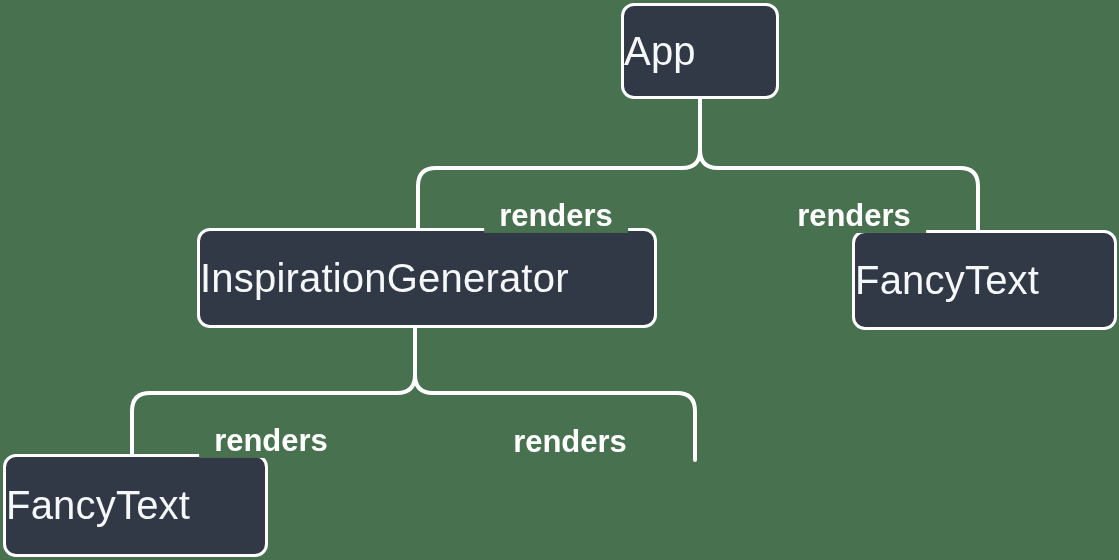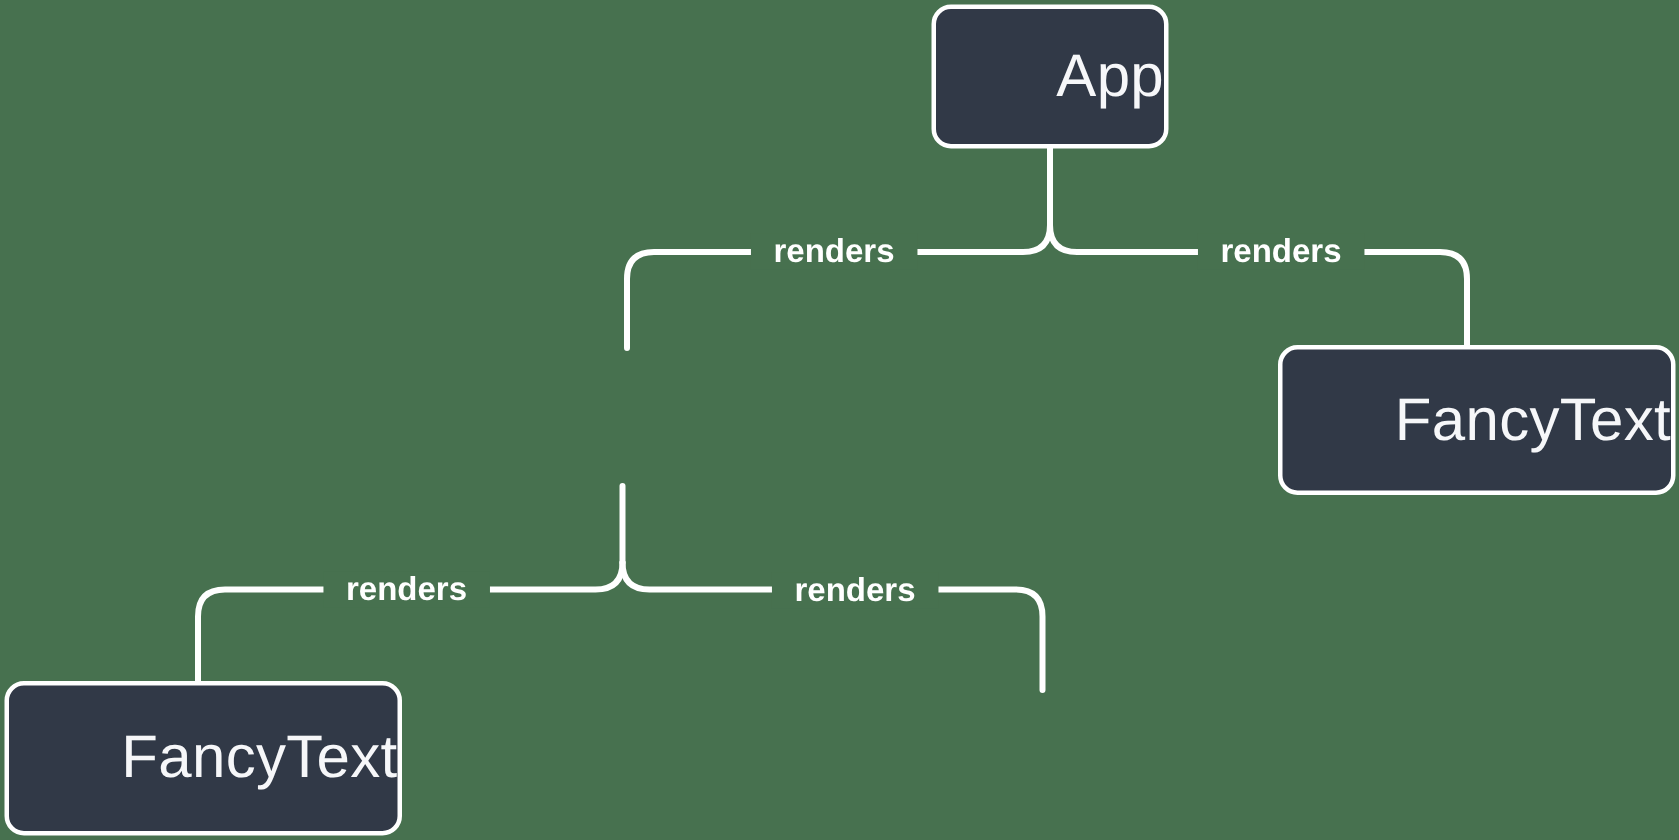--- a/index.html
+++ b/index.html
@@ -33,45 +33,46 @@
     fill:none;
     stroke:var(--edge);
     stroke-width:4;
     stroke-linecap:round;
     stroke-linejoin:round;
   }
   .node{
     position:absolute;
     display:flex;
     align-items:center;
-    justify-content:flex-end;
+    justify-content:flex-start;
     background:var(--node-fill);
     border:3.5px solid var(--node-border);
     border-radius:13px;
     color:var(--node-text);
     font-size:40px;
     font-weight:500;
     letter-spacing:0.2px;
     white-space:nowrap;
   }
   .node-app{left:621px;top:3px;width:158px;height:96px;}
   .node-inspiration-generator{left:197px;top:228px;width:460px;height:100px;}
   .node-fancy-text-top{left:852px;top:230px;width:265px;height:100px;}
   .node-fancy-text-bottom{left:3px;top:454px;width:265px;height:103px;}
   .node-copyright{left:567px;top:456px;width:266px;height:99px;}
   .edge-label{
     position:absolute;
     transform:translate(-50%,-50%);
     background:var(--background);
     color:var(--edge-label-text);
-    font-size:22px;
+    font-size:31px;
     font-weight:600;
     padding:0 15px;
     white-space:nowrap;
     line-height:1.1;
+    margin-top:48px;
   }
   .edge-label-1{left:556px;top:168px;}
   .edge-label-2{left:854px;top:168px;}
   .edge-label-3{left:271px;top:393px;}
   .edge-label-4{left:570px;top:394px;}
 </style>
 </head>
 <body>
 
 <div class="stage">
@@ -82,20 +83,23 @@
     <path d="M700 150 Q700 168 718 168 H960 Q978 168 978 186 V234"></path>
     <path d="M415 324 V375"></path>
     <path d="M415 375 Q415 393 397 393 H150 Q132 393 132 411 V458"></path>
     <path d="M415 375 Q415 393 433 393 H677 Q695 393 695 411 V460"></path>
   </svg>
 
   <div class="node node-app">
     <span>App</span>
   </div>
 
+  <div class="node node-inspiration-generator">
+    <span>InspirationGenerator</span>
+  </div>
 
   <div class="node node-fancy-text-top">
     <span>FancyText</span>
   </div>
 
   <div class="node node-fancy-text-bottom">
     <span>FancyText</span>
   </div>
 
 

